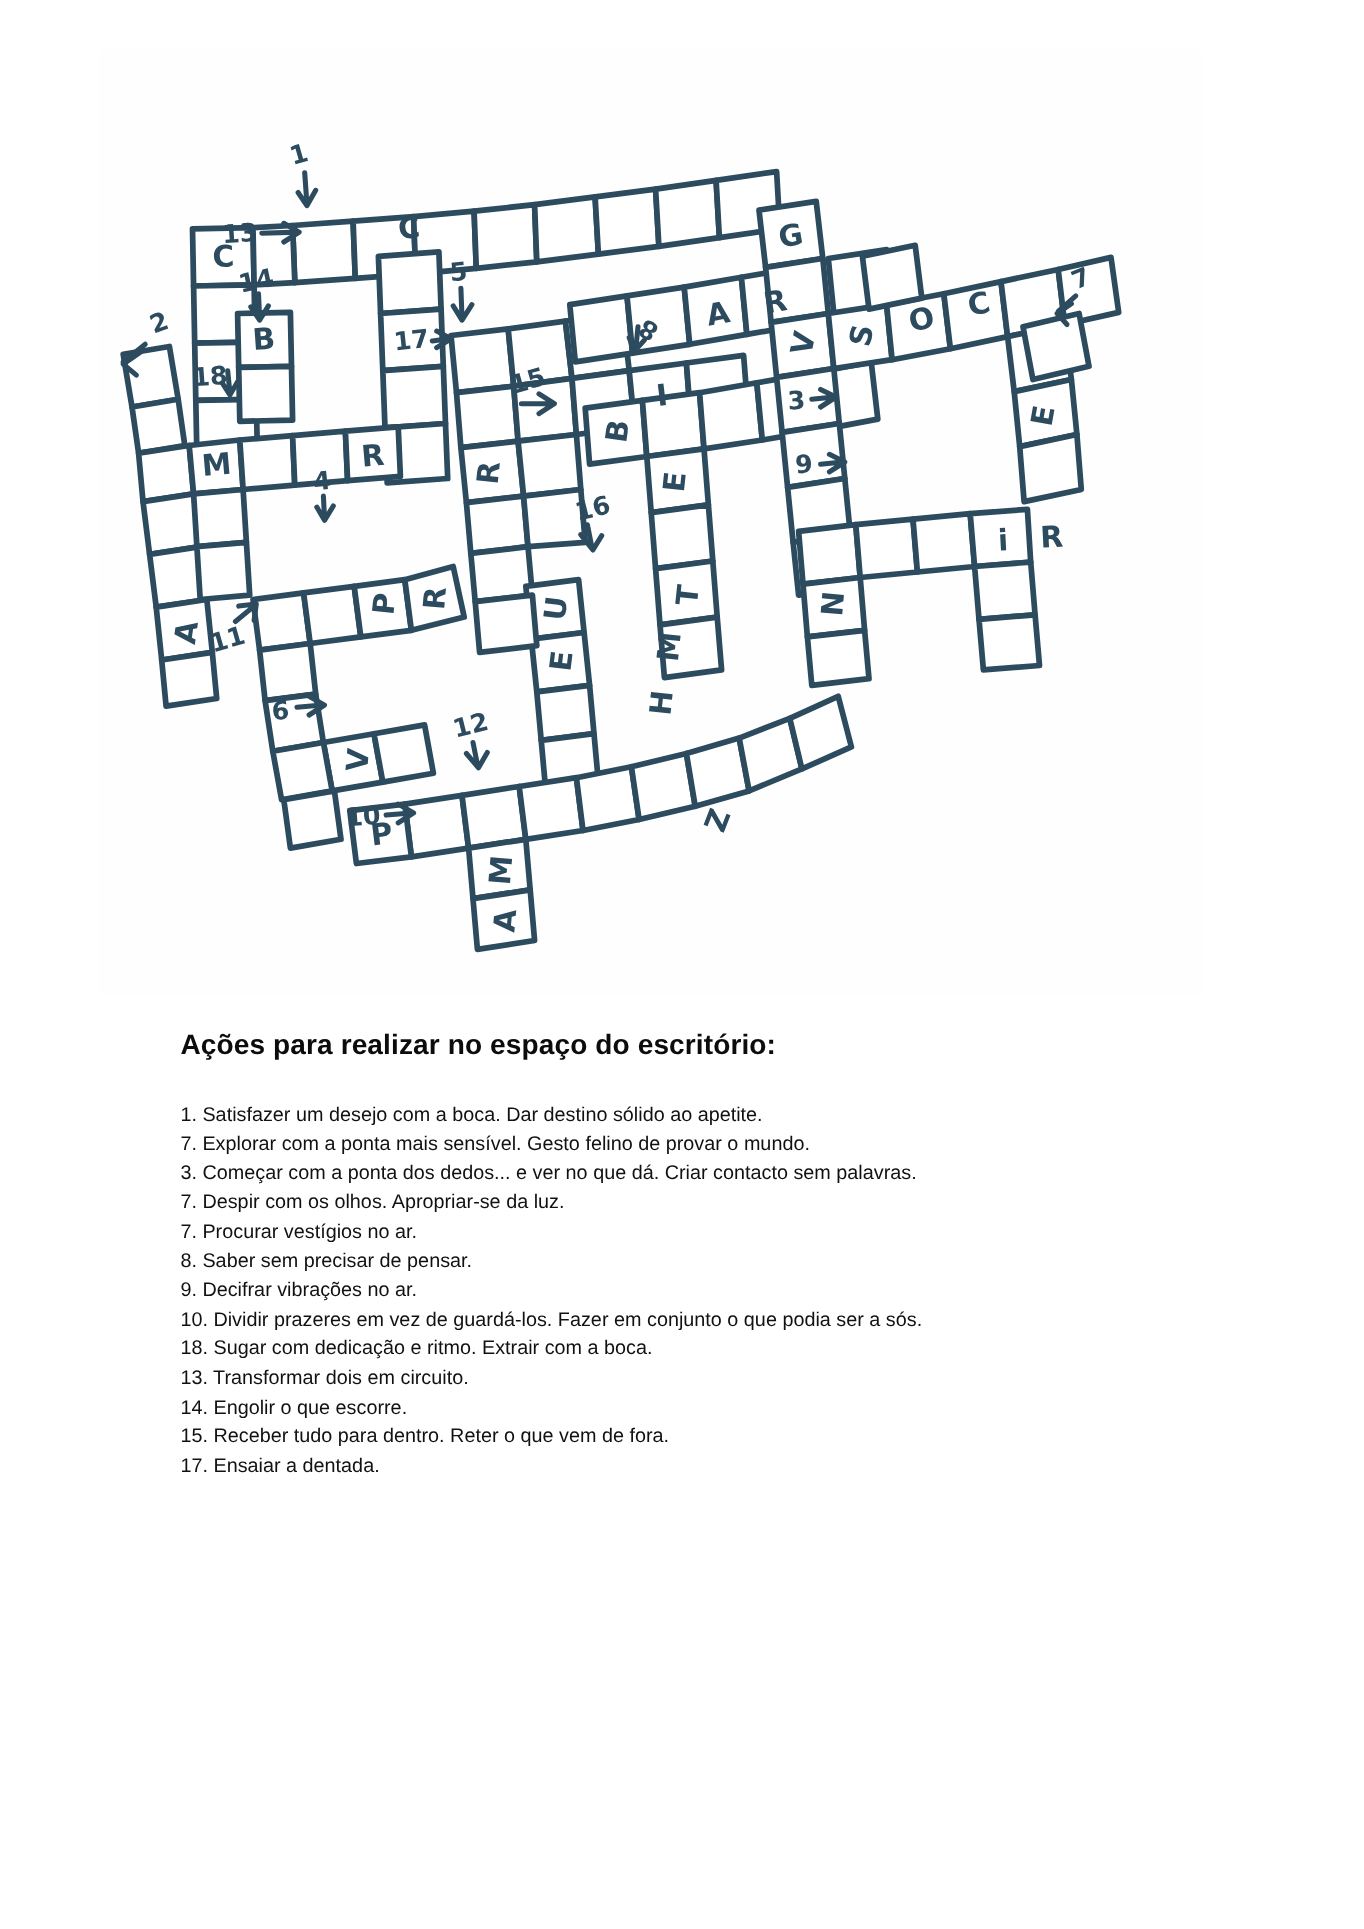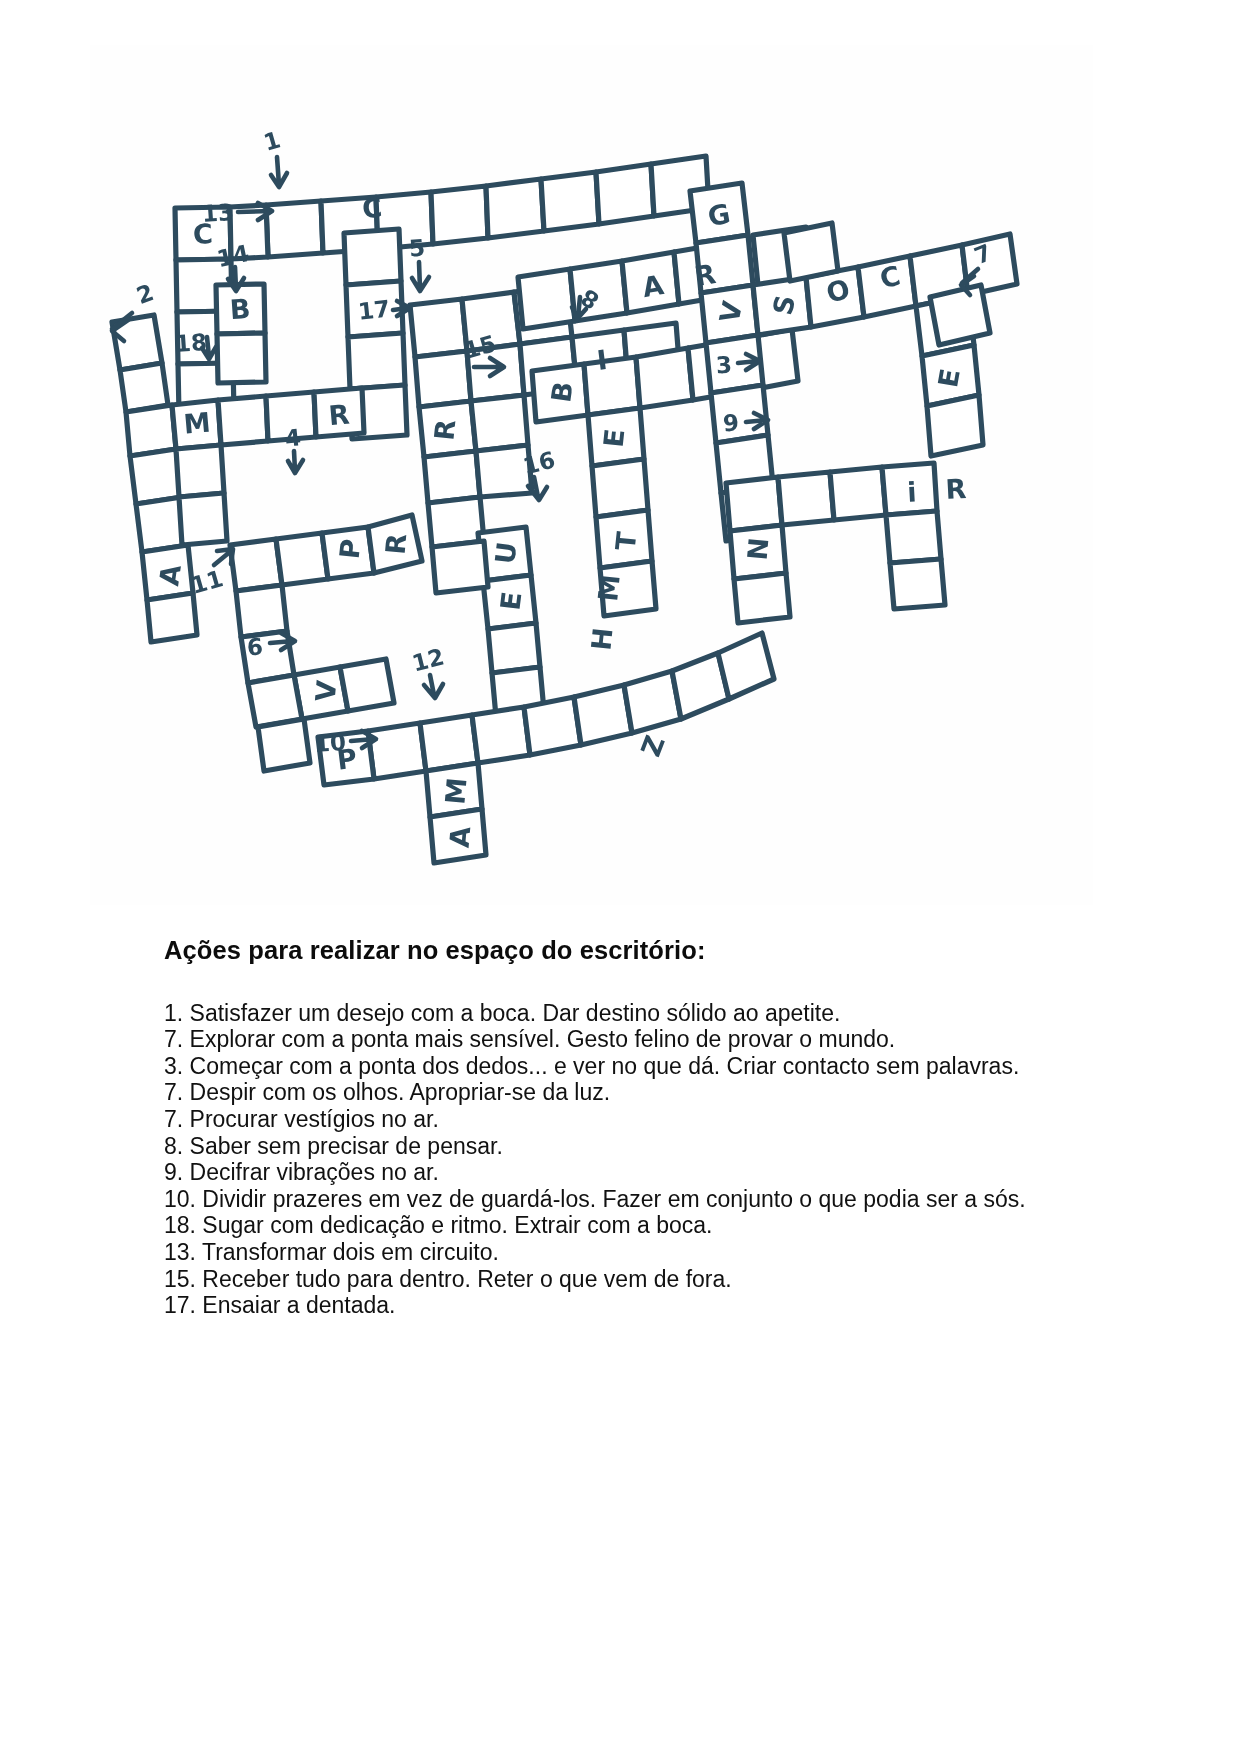--- a/index.html
+++ b/index.html
@@ -77,21 +77,21 @@
     color: #0c0c0c;
     margin: 0 0 34px 0;
     line-height: 1.2;
   }
   #clues-list {
     list-style: none;
     margin: 0;
     padding: 0;
   }
   #clues-list li {
-    font-size: 23px;
+    font-size: 18px;
     line-height: 26.6px;
     color: #111111;
     white-space: nowrap;
   }
 </style>
 </head>
 <body>
 
 <div id="puzzle-figure">
   <svg id="puzzle-svg" viewBox="0 0 1003 860" xmlns="http://www.w3.org/2000/svg">
@@ -337,16 +337,17 @@
     <li>1. Satisfazer um desejo com a boca. Dar destino sólido ao apetite.</li>
     <li>7. Explorar com a ponta mais sensível. Gesto felino de provar o mundo.</li>
     <li>3. Começar com a ponta dos dedos... e ver no que dá. Criar contacto sem palavras.</li>
     <li>7. Despir com os olhos. Apropriar-se da luz.</li>
     <li>7. Procurar vestígios no ar.</li>
     <li>8. Saber sem precisar de pensar.</li>
     <li>9. Decifrar vibrações no ar.</li>
     <li>10. Dividir prazeres em vez de guardá-los. Fazer em conjunto o que podia ser a sós.</li>
     <li>18. Sugar com dedicação e ritmo. Extrair com a boca.</li>
     <li>13. Transformar dois em circuito.</li>
+    <li>14. Engolir o que escorre.</li>
     <li>15. Receber tudo para dentro. Reter o que vem de fora.</li>
     <li>17. Ensaiar a dentada.</li>
   </ul>
 </div>
 
 </body></html>

